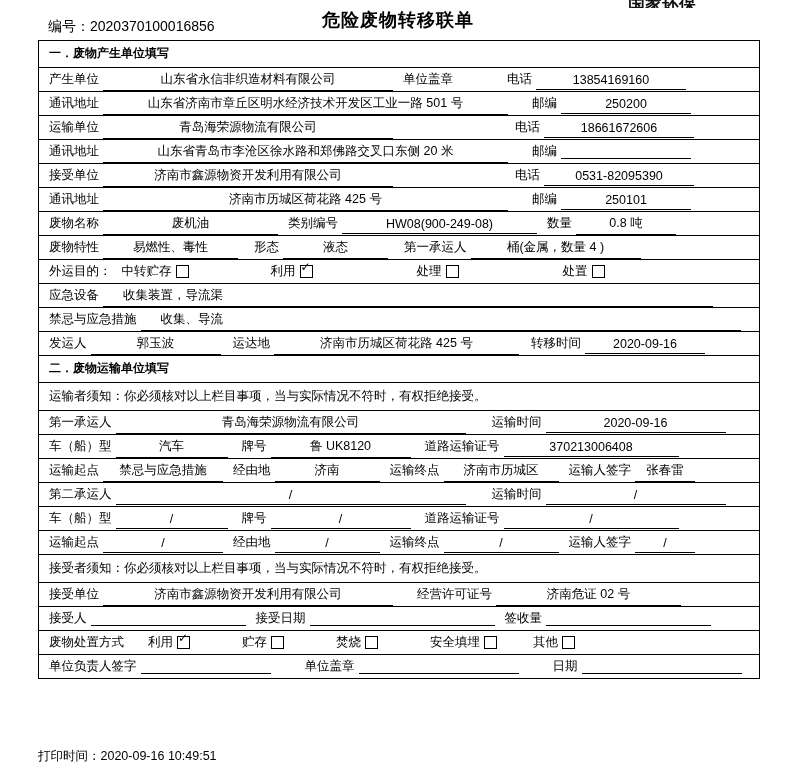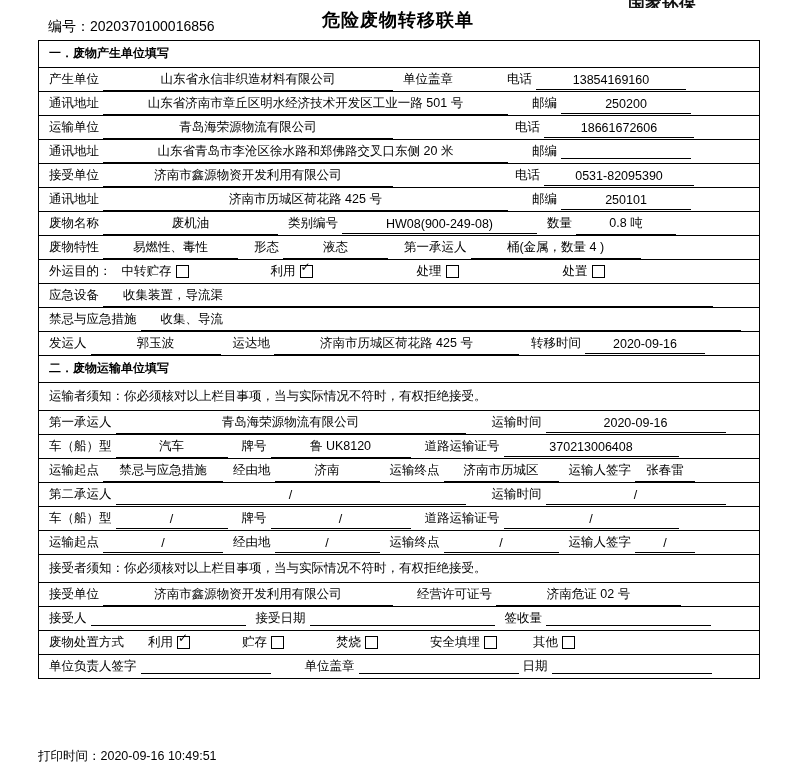--- a/index.html
+++ b/index.html
@@ -323,21 +323,21 @@
       <span class="cb"></span>
       <span class="lbl" style="margin-left:32px">其他</span>
       <span class="cb"></span>
     </div>
 
     <div class="row last">
       <span class="lbl">单位负责人签字</span>
       <span class="val" style="width:130px"></span>
       <span class="lbl" style="margin-left:30px">单位盖章</span>
       <span class="val" style="width:160px"></span>
-      <span class="lbl" style="">日期</span>
+      <span class="lbl" style="margin-left:30px">日期</span>
       <span class="val" style="width:160px"></span>
     </div>
 
   </div>
 
   <div class="footer">
     <span>打印时间：</span><span>2020-09-16 10:49:51</span>
   </div>
 
 </div>

